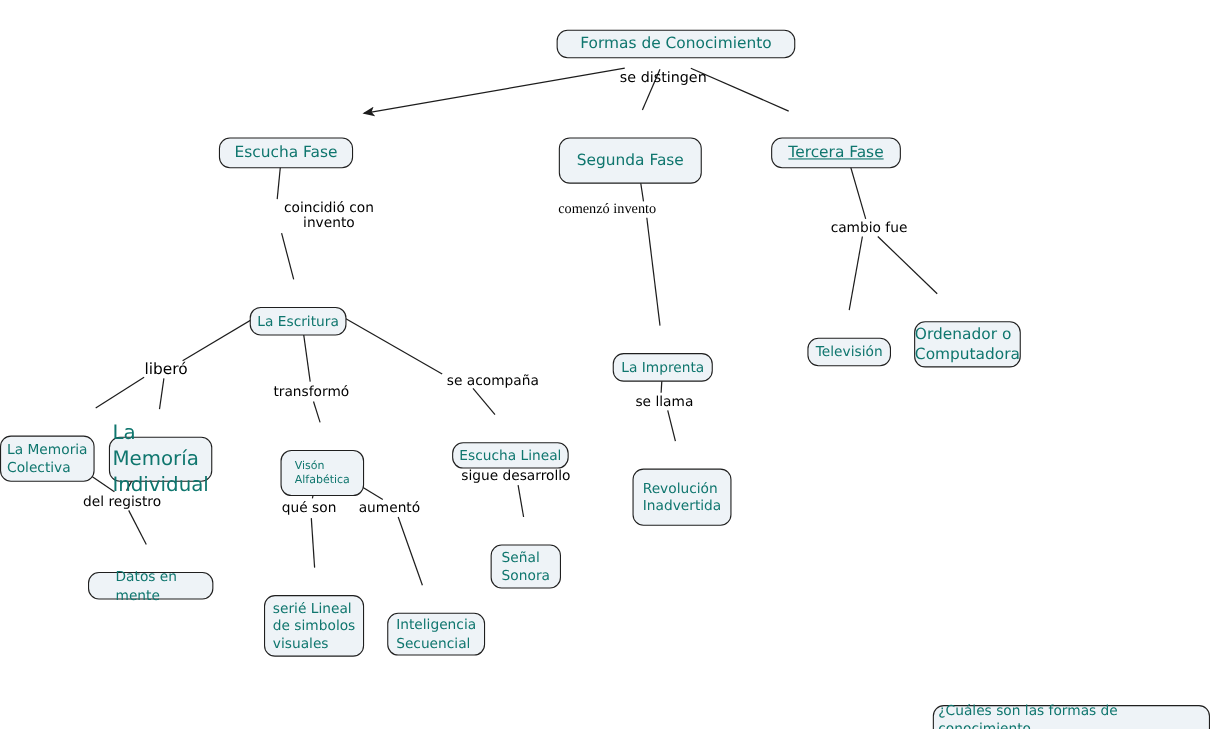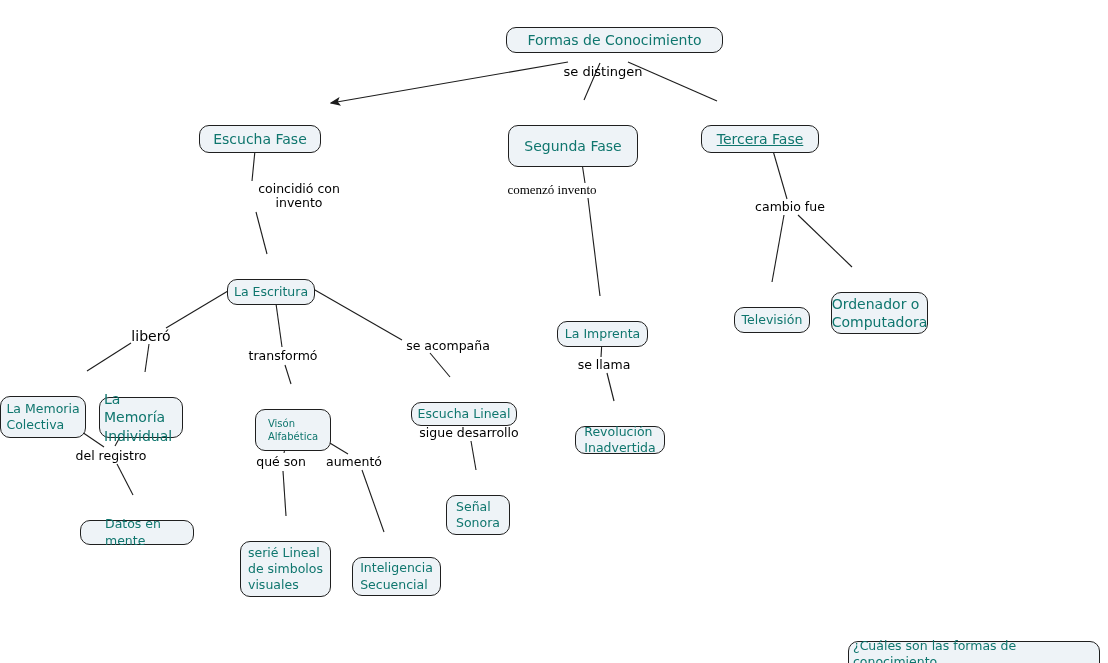--- a/index.html
+++ b/index.html
@@ -79,35 +79,35 @@
       </g>
   </svg>
   <div id="nodes">
       <div class="concept" style="left: 506px; top: 3px; width: 217px; height: 26px; font-size: 14px;">Formas de Conocimiento</div>
       <div class="concept" style="left: 199px; top: 101px; width: 122px; height: 28px; font-size: 14px;">Escucha Fase</div>
       <div class="concept" style="left: 508px; top: 101px; width: 130px; height: 42px; font-size: 14px;">Segunda Fase</div>
       <div class="concept" style="left: 701px; top: 101px; width: 118px; height: 28px; font-size: 14px; text-decoration: underline;">Tercera Fase</div>
       <div class="concept" style="left: 227px; top: 255px; width: 88px; height: 26px; font-size: 12.5px;">La Escritura</div>
       <div class="concept" style="left: 0px; top: 372px; width: 86px; height: 42px; font-size: 12.5px;">La Memoria
 Colectiva</div>
-      <div class="concept" style="left: 99px; top: 373px; width: 84px; height: 41px; font-size: 14px;">La Memoría
+      <div class="concept" style="left: 99px; top: 373px; width: 94px; height: 41px; font-size: 18px;">La Memoría
 Individual</div>
       <div class="concept" style="left: 80px; top: 496px; width: 114px; height: 25px; font-size: 12.5px; padding-left: 24px;">Datos en mente</div>
       <div class="concept" style="left: 255px; top: 385px; width: 76px; height: 42px; font-size: 10px;">Visón
 Alfabética</div>
       <div class="concept" style="left: 240px; top: 517px; width: 91px; height: 56px; font-size: 12.5px;">serié Lineal
 de simbolos
 visuales</div>
       <div class="concept" style="left: 352px; top: 533px; width: 89px; height: 39px; font-size: 12.5px;">Inteligencia
 Secuencial</div>
       <div class="concept" style="left: 411px; top: 378px; width: 106px; height: 24px; font-size: 12.5px;">Escucha Lineal</div>
       <div class="concept" style="left: 446px; top: 471px; width: 64px; height: 40px; font-size: 12.5px;">Señal
 Sonora</div>
       <div class="concept" style="left: 557px; top: 297px; width: 91px; height: 26px; font-size: 12.5px;">La Imprenta</div>
-      <div class="concept" style="left: 575px; top: 402px; width: 90px; height: 28px; font-size: 12.5px;">Revolución
+      <div class="concept" style="left: 575px; top: 402px; width: 90px; height: 52px; font-size: 12.5px;">Revolución
 Inadvertida</div>
       <div class="concept" style="left: 734px; top: 283px; width: 76px; height: 26px; font-size: 12.5px;">Televisión</div>
       <div class="concept" style="left: 831px; top: 268px; width: 97px; height: 42px; font-size: 14px;">Ordenador o
 Computadora</div>
       <div class="concept" style="left: 848px; top: 617px; width: 252px; height: 43px; font-size: 12.5px;">¿Cuáles son las formas de conocimiento
 en la Especie Humana?</div>
       <div class="link-label" style="left: 603px; top: 72px; font-size: 13px;">se distingen</div>
       <div class="link-label" style="left: 251px; top: 196px; font-size: 12.5px; margin-left: 48px;">coincidió con
 invento</div>
       <div class="link-label" style="left: 151px; top: 336px; font-size: 14px;">liberó</div>

